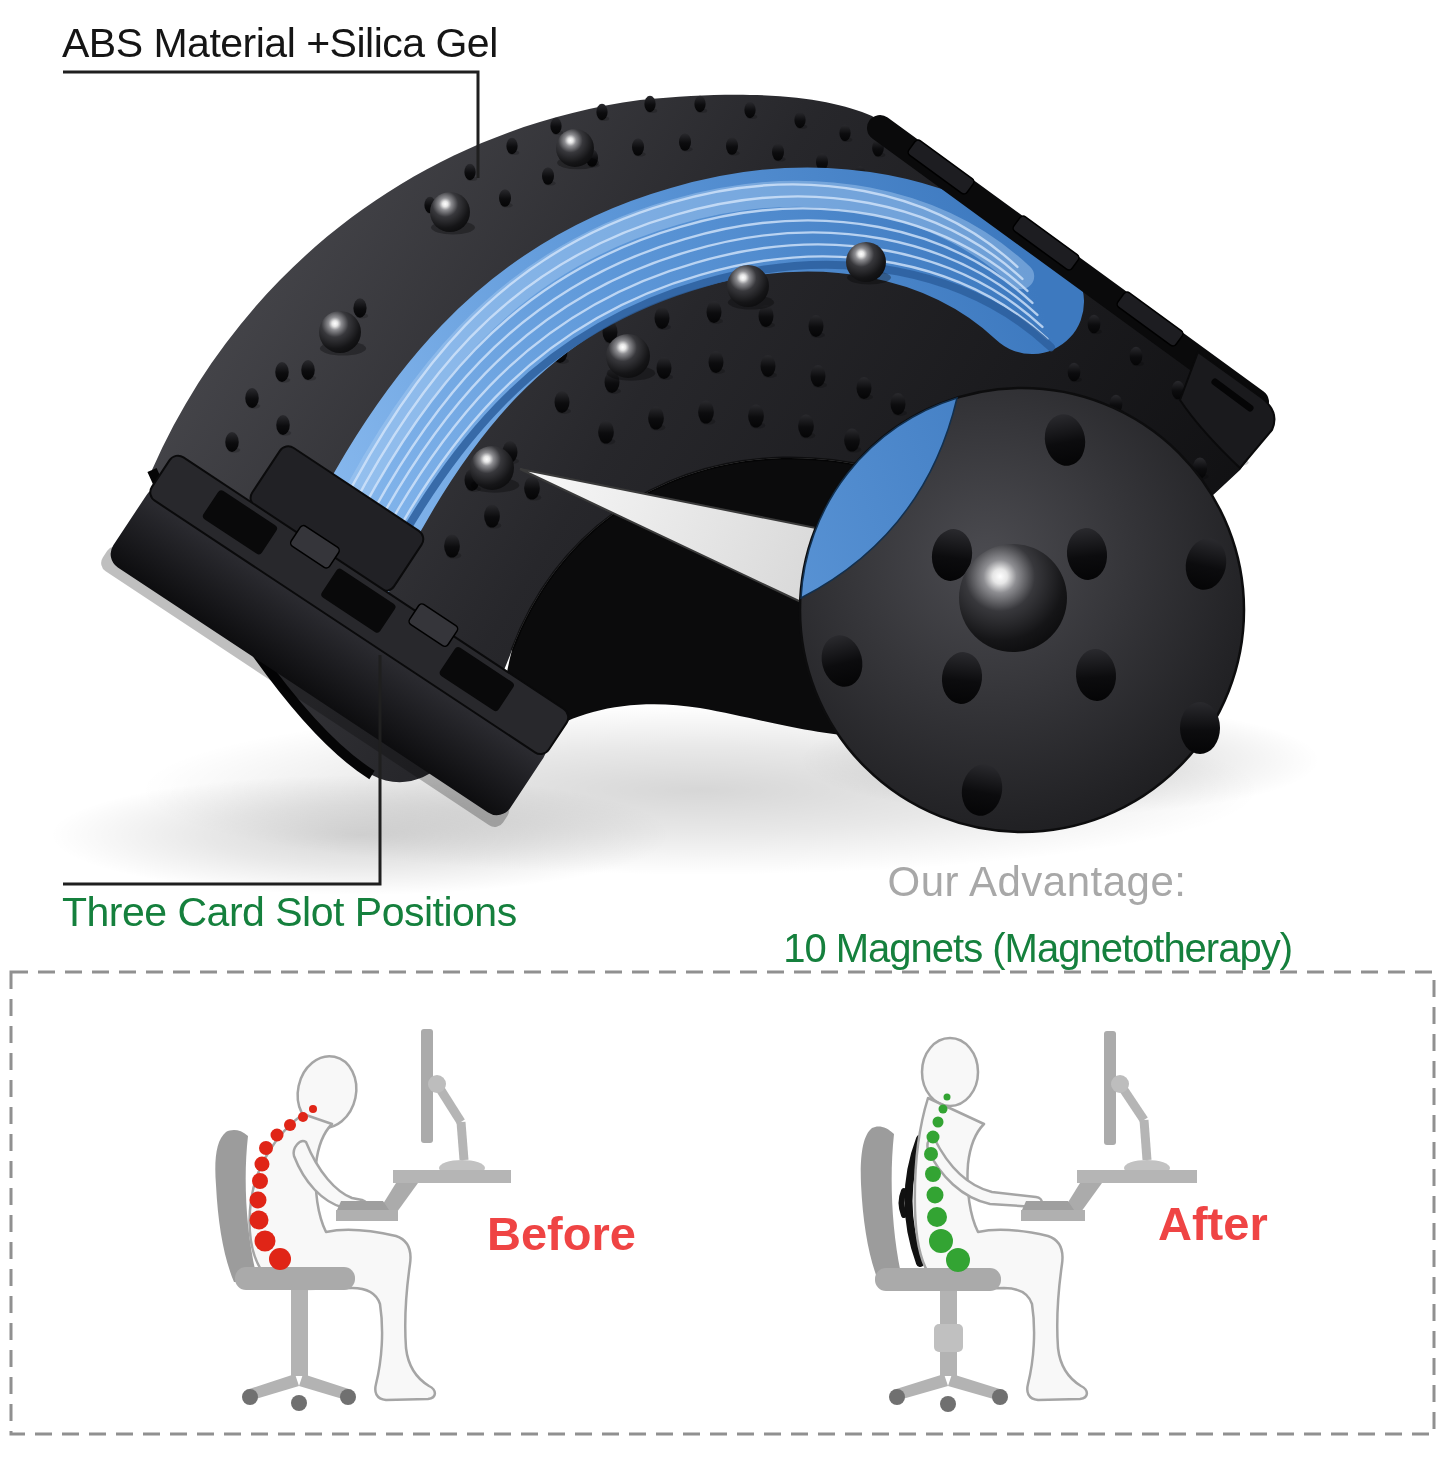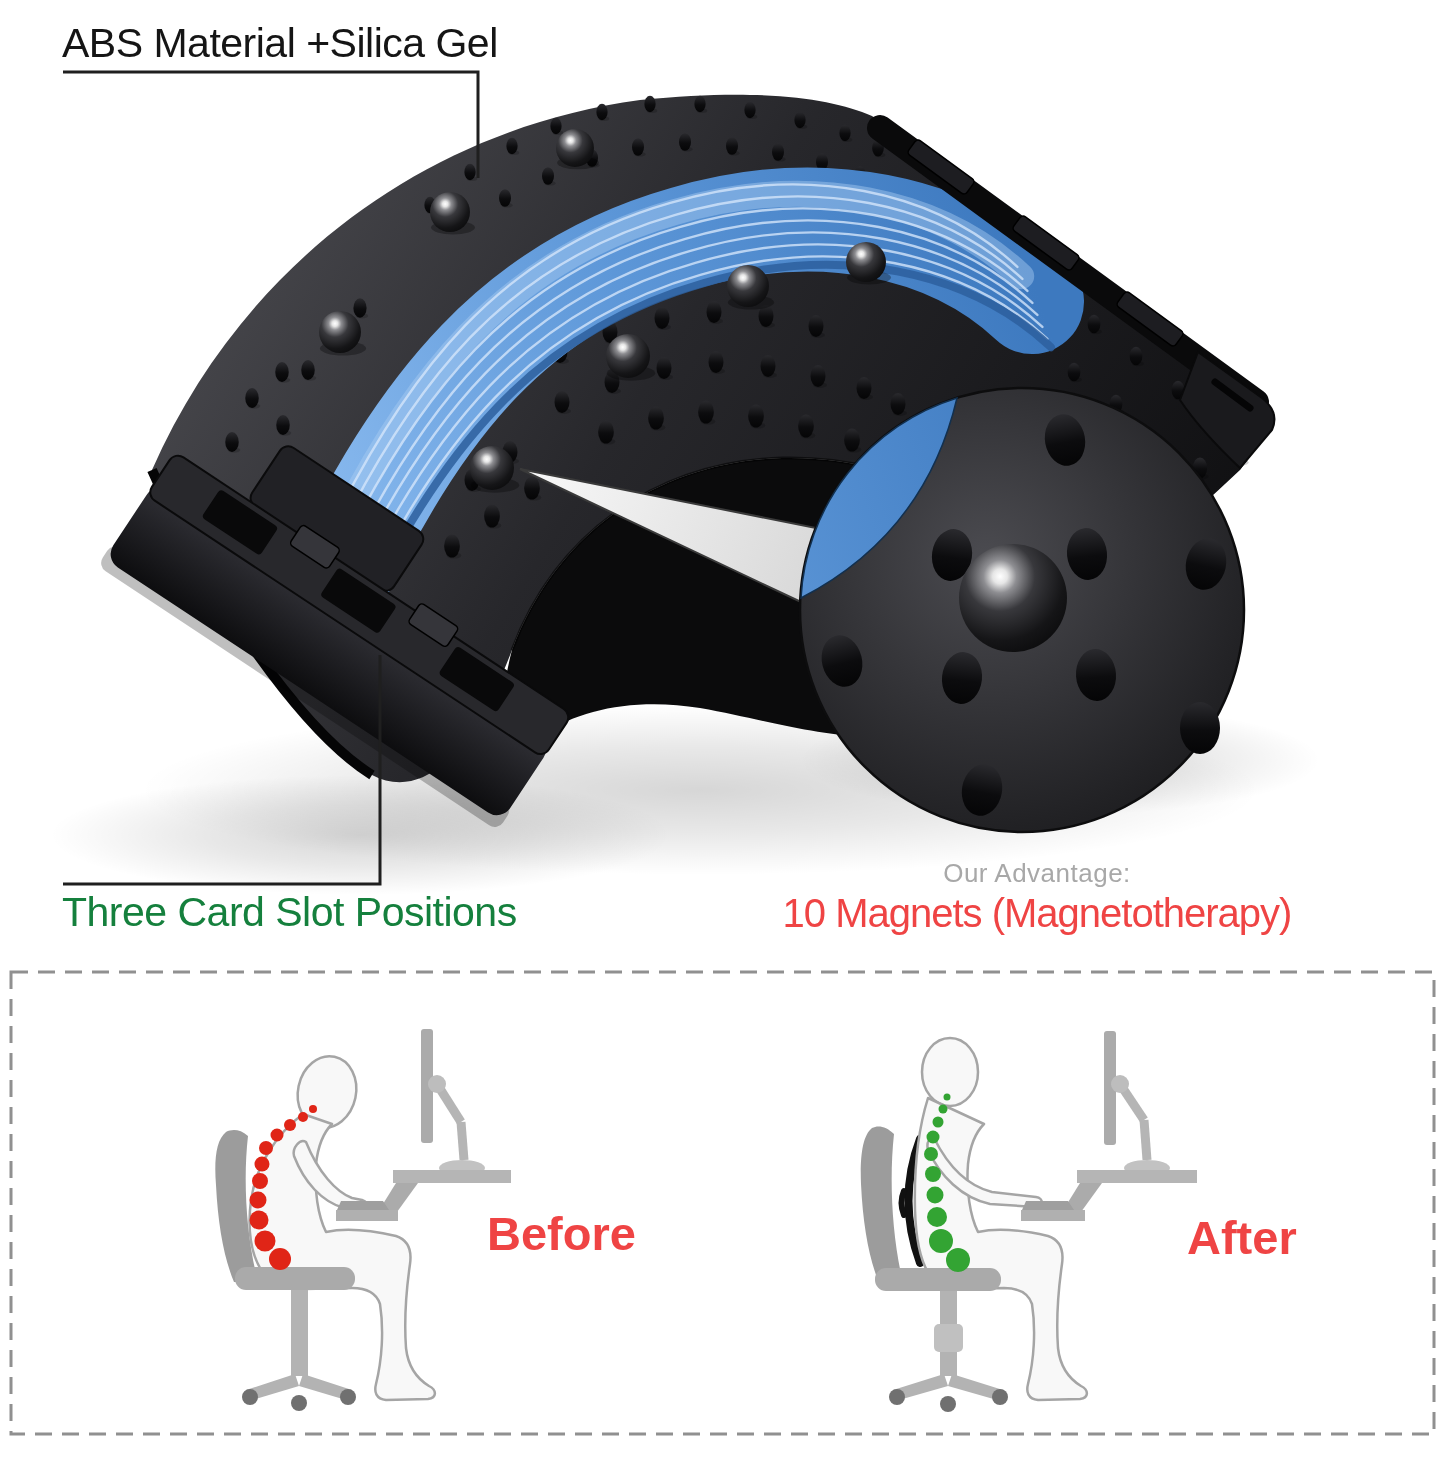--- a/index.html
+++ b/index.html
@@ -3,25 +3,25 @@
 <meta charset="utf-8">
 <style>
   html,body{margin:0;padding:0;background:#fff;}
   .stage{position:relative;width:1445px;height:1463px;background:#fff;overflow:hidden;
          font-family:"Liberation Sans",sans-serif;}
   .stage svg{position:absolute;left:0;top:0;}
   .lbl{position:absolute;white-space:nowrap;}
   #abs-label{left:62px;top:20px;font-size:41px;color:#151515;letter-spacing:-0.5px;}
   #slots-label{left:62px;top:889px;font-size:41px;color:#15803d;letter-spacing:-0.5px;}
   .advantage{position:absolute;left:782px;top:858px;width:510px;text-align:center;}
-  .advantage .heading{font-size:26px;color:#a8a8a8;letter-spacing:0.5px;}
-  .advantage .value{font-size:40px;color:#ef4444;letter-spacing:-1px;margin-top:2px;}
+  .advantage .heading{font-size:42px;color:#a8a8a8;letter-spacing:0.5px;}
+  .advantage .value{font-size:40px;color:#15803d;letter-spacing:-1px;margin-top:20px;text-align:right;}
   .compare-label{position:absolute;font-weight:bold;font-size:47px;color:#ef4444;white-space:nowrap;}
   #before-label{left:487px;top:1206px;}
-  #after-label{left:1187px;top:1196px;margin-top:14px;}
+  #after-label{left:1158px;top:1196px;}
 </style>
 </head>
 <body>
 
 <div class="stage">
 
 <svg id="art" width="1445" height="1463" viewBox="0 0 1445 1463">
   <defs>
     <linearGradient id="boardGrad" x1="250" y1="120" x2="1150" y2="680" gradientUnits="userSpaceOnUse">
       <stop offset="0" stop-color="#4a4a4f"></stop>

